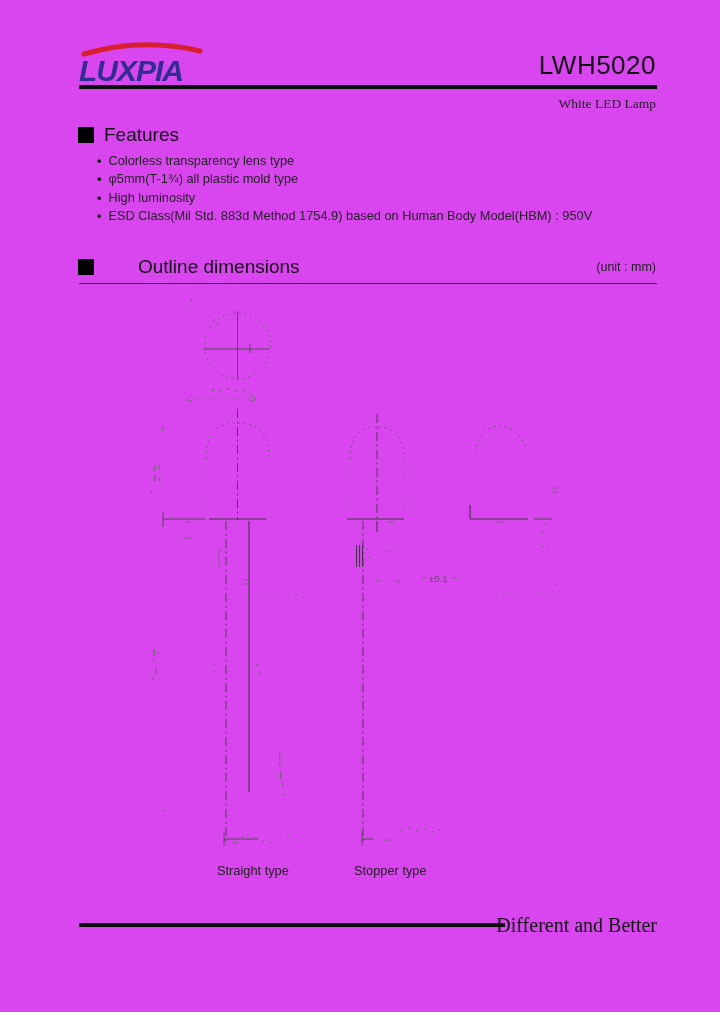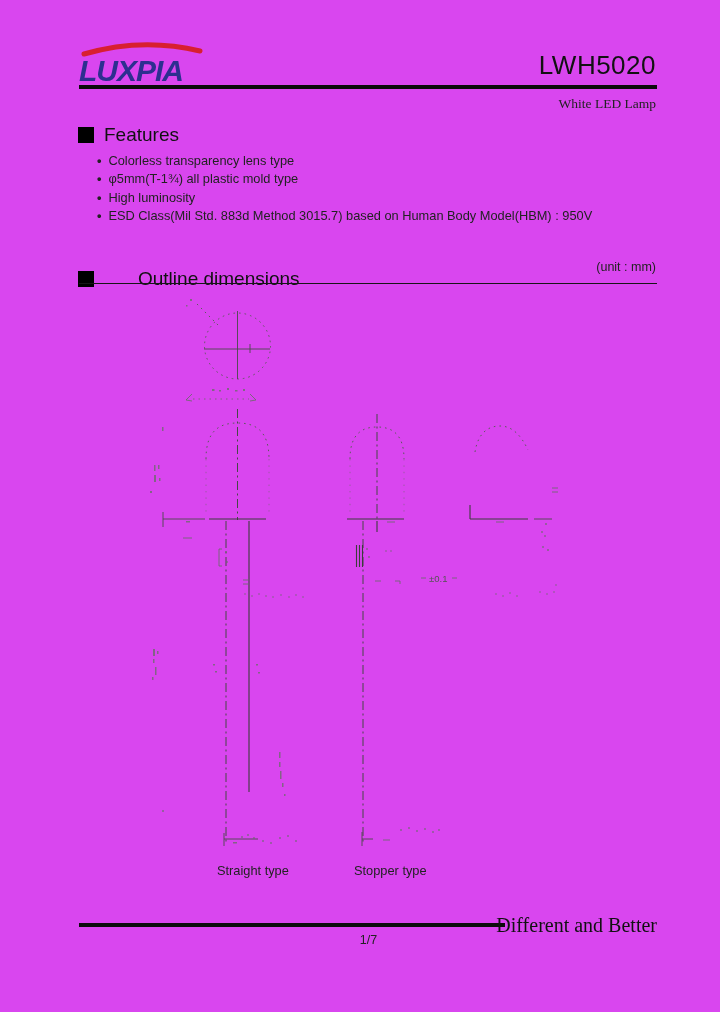--- a/index.html
+++ b/index.html
@@ -10,21 +10,21 @@
   .logo{position:absolute;left:78px;top:38px;width:132px;height:48px;}
   .model{position:absolute;right:64px;top:50px;font-size:26px;letter-spacing:.5px;color:#111;}
   .header-rule{position:absolute;left:79px;top:85px;width:578px;height:4px;background:#0a0a0a;}
   .subtitle{position:absolute;right:64px;top:96px;font-family:"Liberation Serif",serif;
             font-size:13.5px;color:#222;}
 
   
   .sec-head{position:absolute;left:78px;display:flex;align-items:center;gap:10px;
             font-size:19px;color:#111;}
   .sec-head.feat{top:124px;}
-  .sec-head.outl{top:268px;gap:44px;}
+  .sec-head.outl{top:256px;gap:44px;}
   .sq{width:16px;height:16px;background:#000;flex:0 0 auto;}
   .unit-note{position:absolute;right:64px;top:260px;font-size:12.5px;color:#222;margin-left:22px;}
   .sec-rule{position:absolute;left:79px;top:283px;width:578px;height:1.4px;background:#161616;}
 
   
   .bullets{position:absolute;left:97px;top:152px;font-size:12.8px;line-height:18.4px;color:#222;}
   .b-row{white-space:nowrap;}
   .b-row::before{content:"\2022";font-weight:bold;margin-right:7px;}
 
   
@@ -70,21 +70,21 @@
   <div class="subtitle">White LED Lamp</div>
 
   <div class="sec-head feat">
     <div class="sq"></div>
     <span>Features</span>
   </div>
   <div class="bullets">
     <div class="b-row">Colorless transparency lens type</div>
     <div class="b-row">φ5mm(T-1¾) all plastic mold type</div>
     <div class="b-row">High luminosity</div>
-    <div class="b-row">ESD Class(Mil Std. 883d Method 3015.7) based on Human Body Model(HBM) : 950V</div>
+    <div class="b-row">ESD Class(Mil Std. 883d Method 1754.9) based on Human Body Model(HBM) : 950V</div>
   </div>
 
   <div class="sec-head outl">
     <div class="sq"></div>
     <span>Outline dimensions</span>
   </div>
   <div class="unit-note">(unit : mm)</div>
   <div class="sec-rule"></div>
 
   <svg class="drawing" viewBox="80 292 576 558">
@@ -231,15 +231,14 @@
         <circle class="spk" cx="556" cy="585" r="0.8"></circle>
     </g>
   </svg>
 
   <div class="type-label straight">Straight type</div>
   <div class="type-label stopper">Stopper type</div>
 
 
   <div class="footer-rule"></div>
   <div class="tagline">Different and Better</div>
-  <div class="pagenum">1/7</div>
 
 </div>
 
 </body></html>

